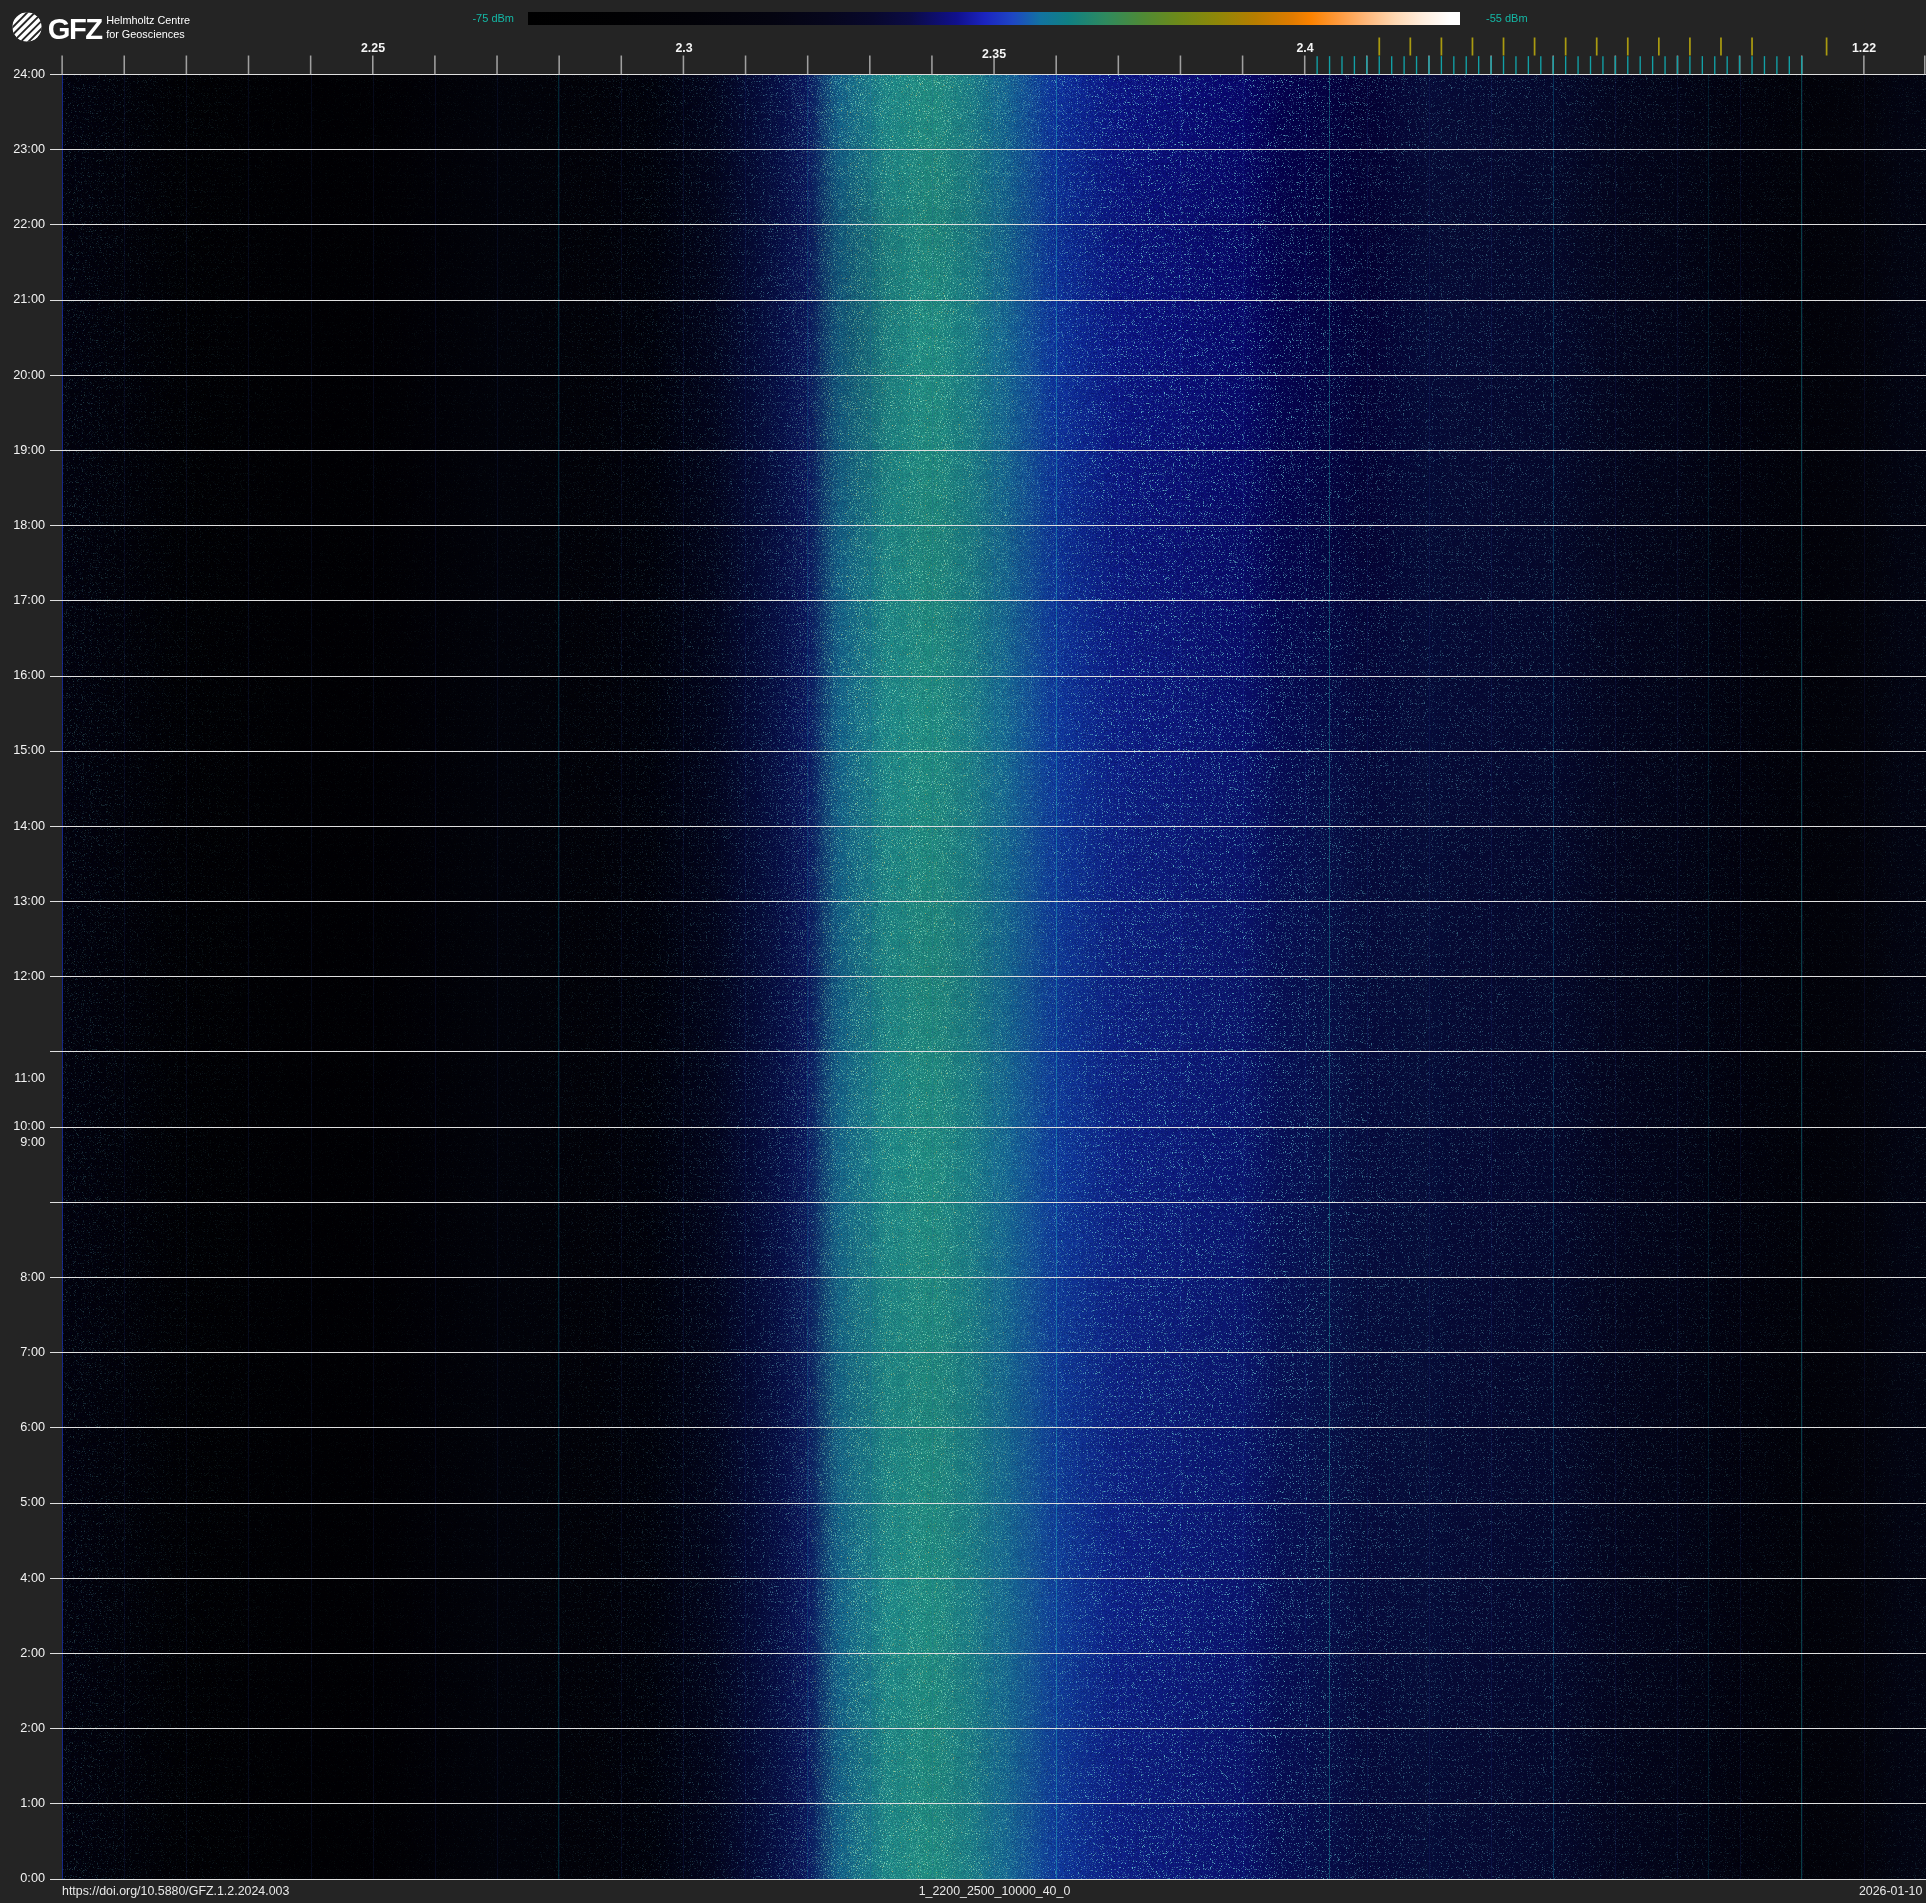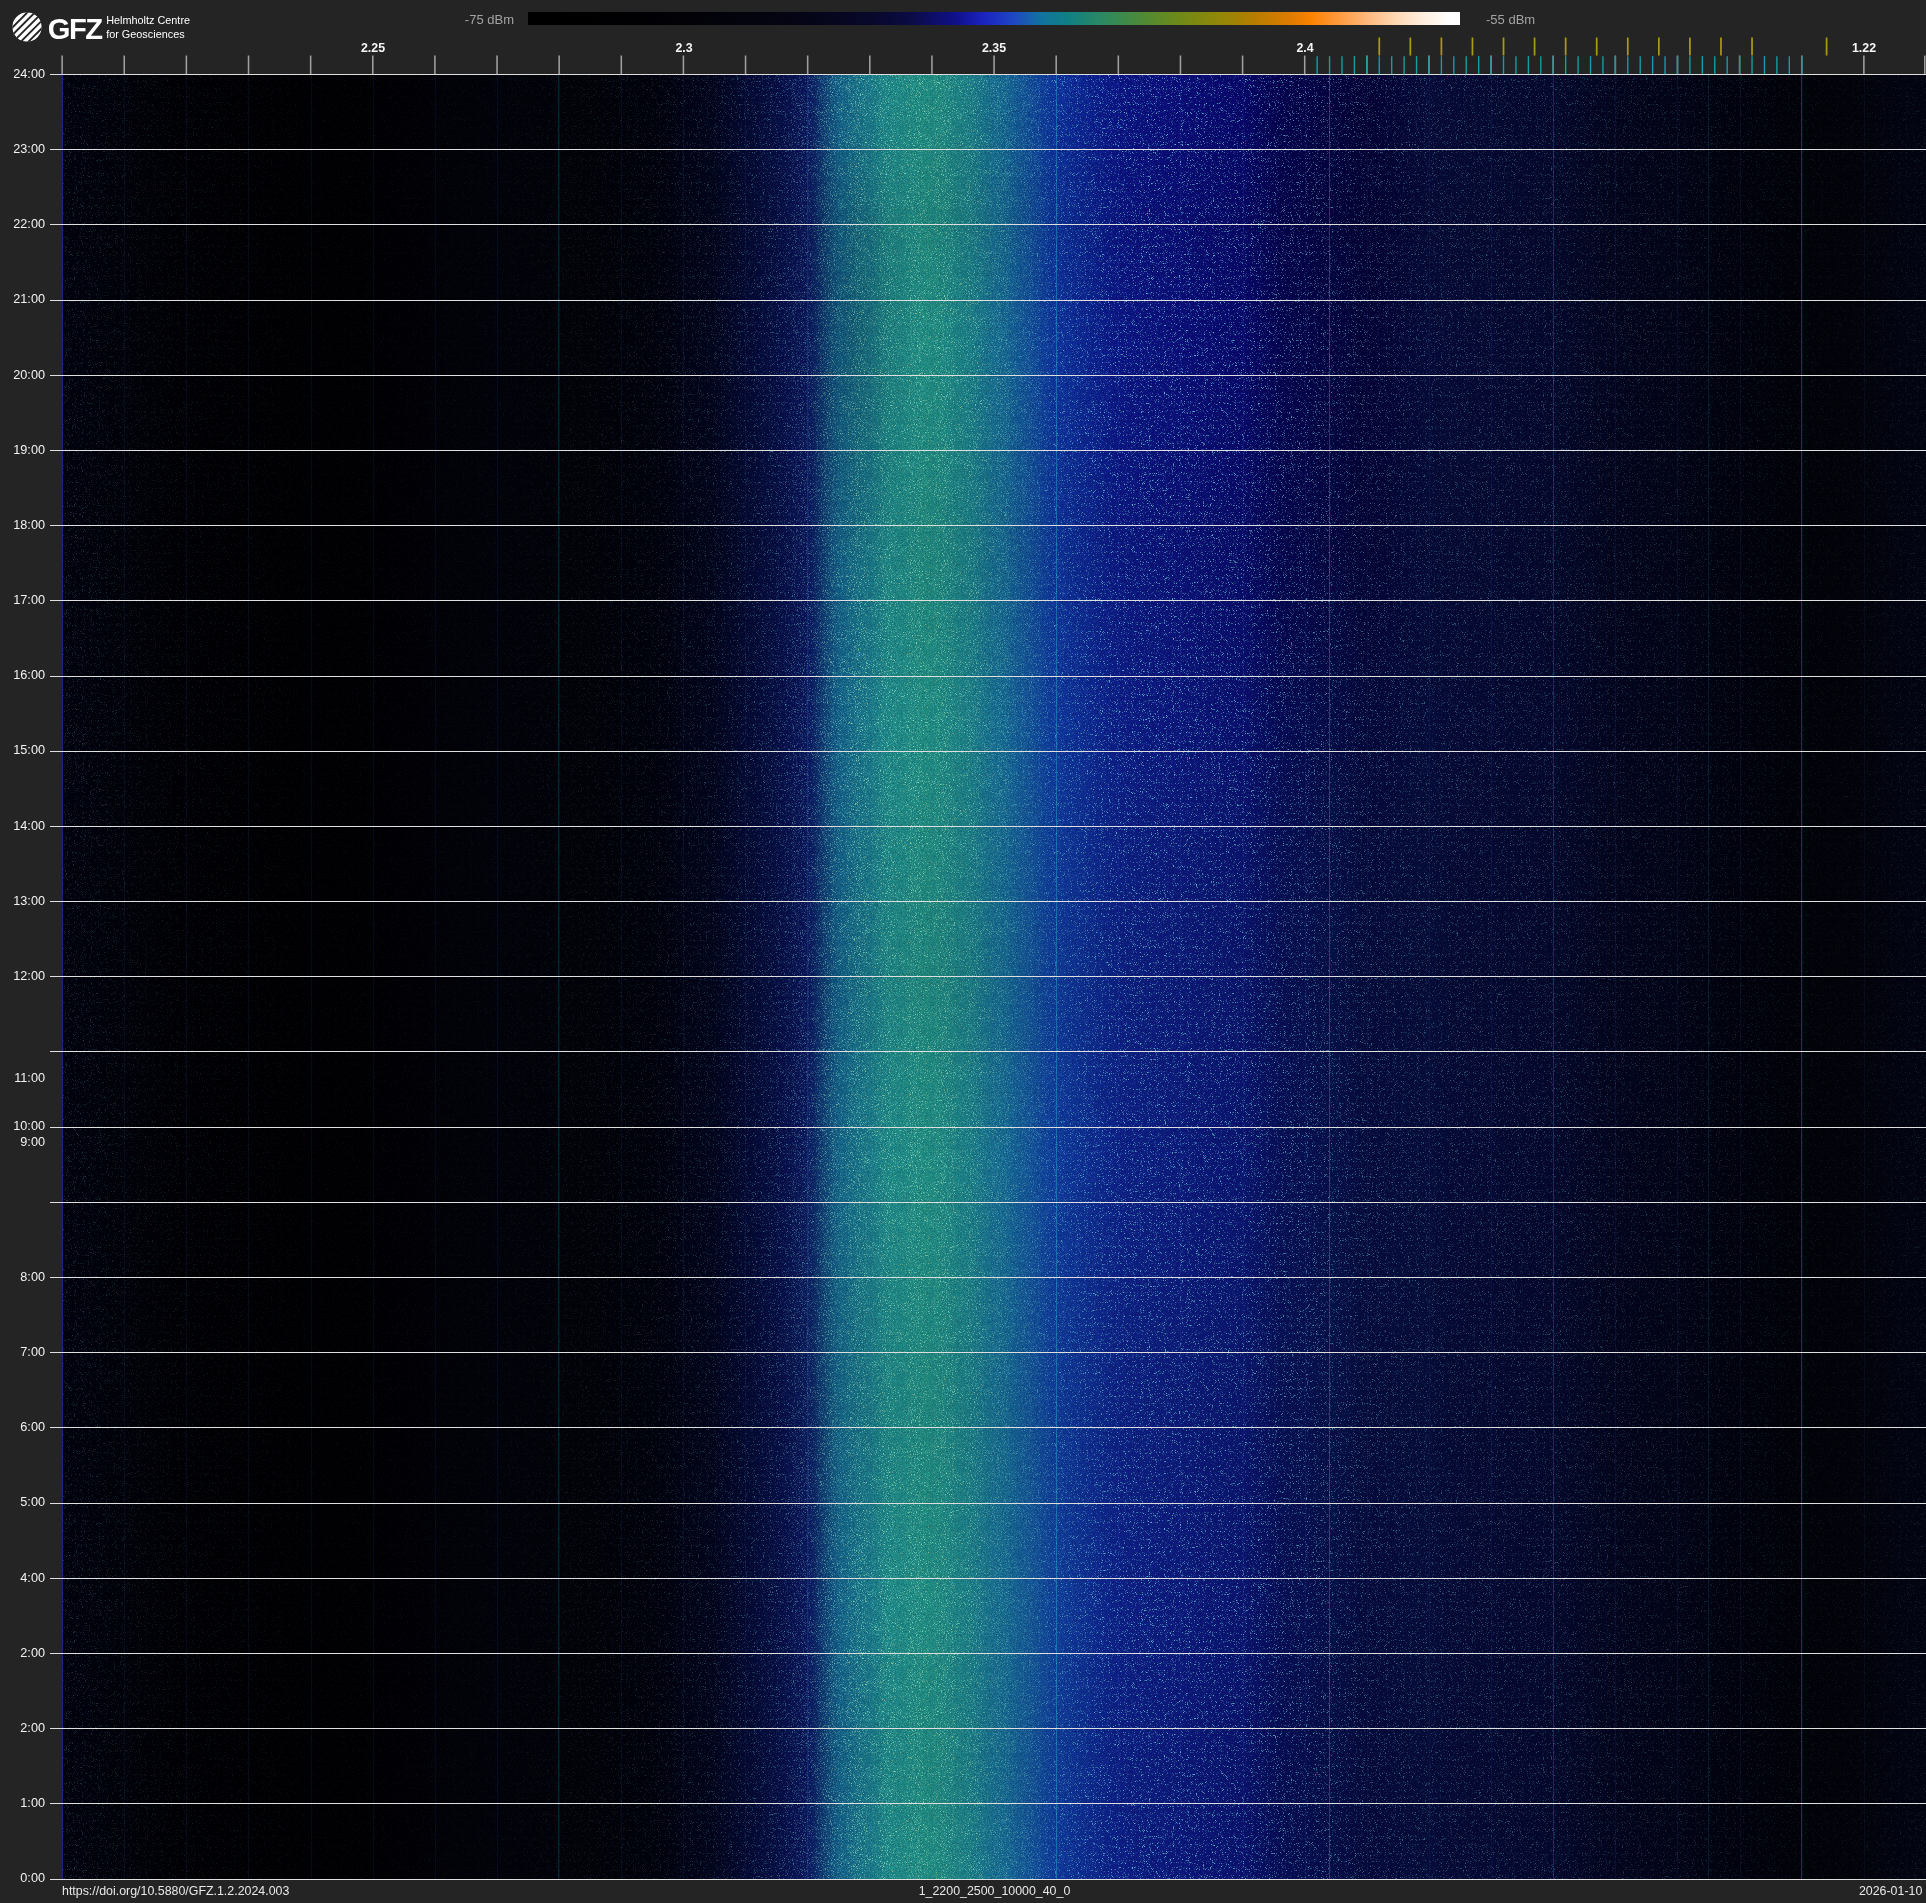--- a/index.html
+++ b/index.html
@@ -6,21 +6,21 @@
 font-family:"Liberation Sans",sans-serif;position:relative}
 .abs{position:absolute}
 .plot{position:absolute;left:62px;top:75px;width:1864px;height:1805px;
 background:linear-gradient(90deg,#02020b 18.6px,#010103 124px,#010003 311px,#020309 435px,#020207 528px,#01020a 590px,#03051b 652px,#060d42 715px,#0a155c 746px,#13648a 777px,#1d8a88 826px,#208f80 870px,#1b8086 907px,#156894 944px,#0e33a1 994px,#0d1689 1056px,#0c0e7c 1118px,#09076c 1181px,#06014f 1218px,#050133 1305px,#070b36 1367px,#060930 1429px,#05082a 1491px,#04051c 1553px,#030415 1615px,#02020c 1678px,#020208 1740px,#03030a 1802px,#030410 1839px);}
 .vline{position:absolute;top:0;height:100%}
 .hline{position:absolute;left:50px;width:1876px;height:1.2px;background:#dfdfdf}
 .tlab{position:absolute;left:0;width:45px;text-align:right;font-size:12.7px;
 color:#f2f2f2;line-height:13.7px;transform:translateZ(0)}
 .flab{position:absolute;font-size:12.4px;font-weight:bold;color:#f5f5f5;
 text-align:center;width:50px;transform:translateZ(0)}
-.cblab{position:absolute;font-size:13px;color:#a3a3a3;transform:translateZ(0)}
+.cblab{position:absolute;font-size:11px;color:#14b8a6;transform:translateZ(0)}
 .ftr{position:absolute;font-size:12.4px;color:#e8e8e8;transform:translateZ(0)}
 </style></head><body>
 <div class="plot">
     <svg width="1864" height="1805" style="position:absolute;left:0;top:0" viewBox="0 0 3000 2905">
 <defs>
 <filter id="fD" x="0%" y="0%" width="100%" height="100%">
 <feTurbulence type="fractalNoise" baseFrequency="0.8" numOctaves="2" seed="21" stitchTiles="stitch"></feTurbulence>
 <feColorMatrix type="matrix" values="0 0 0 0 0.0  0 0 0 0 0.0  0 0 0 0 0.06  3.6 0 0 0 -1.7"></feColorMatrix>
 </filter>
 <filter id="fB" x="0%" y="0%" width="100%" height="100%">
@@ -266,21 +266,21 @@
     <line x1="2570" y1="60" x2="2570" y2="89" stroke="#a99a10" stroke-width="2.8"></line>
     <line x1="2620" y1="60" x2="2620" y2="89" stroke="#a99a10" stroke-width="2.8"></line>
     <line x1="2670" y1="60" x2="2670" y2="89" stroke="#a99a10" stroke-width="2.8"></line>
     <line x1="2720" y1="60" x2="2720" y2="89" stroke="#a99a10" stroke-width="2.8"></line>
     <line x1="2770" y1="60" x2="2770" y2="89" stroke="#a99a10" stroke-width="2.8"></line>
     <line x1="2820" y1="60" x2="2820" y2="89" stroke="#a99a10" stroke-width="2.8"></line>
     <line x1="2940" y1="60" x2="2940" y2="89" stroke="#a99a10" stroke-width="2.8"></line>
   </svg>
 <div class="flab" style="left:348px;top:41px">2.25</div>
 <div class="flab" style="left:659px;top:41px">2.3</div>
-<div class="flab" style="left:969px;top:41px">2.35</div>
+<div class="flab" style="left:969px;top:47px">2.35</div>
 <div class="flab" style="left:1280px;top:41px">2.4</div>
 <div class="flab" style="left:1839px;top:41px">1.22</div>
 <div class="abs" style="left:528px;top:12.4px;width:932px;height:13px;
 background:linear-gradient(90deg,
  #000000 0%,#010103 10%,#020208 18%,#040410 26%,#06061c 32%,#08082c 37%,#0b0b44 41%,#10108c 46%,#1b24c0 49%,#1e46c4 52%,#1273a0 55%,#108083 58%,#2f8a5e 62%,#4f8a35 66%,#6f8a18 70%,#8f8708 74%,#b67d00 78%,#e07b00 82%,#fb8200 84%,#fe9a3e 87%,#feb87c 90%,#fed7b2 93%,#ffeede 96%,#ffffff 99%)"></div>
 <div class="cblab" style="left:390px;top:11.8px;width:124px;text-align:right">-75&nbsp;dBm</div>
 <div class="cblab" style="left:1486px;top:11.8px">-55&nbsp;dBm</div>
 <svg class="abs" style="left:0;top:0" width="298" height="56" viewBox="0 0 480 90">
 <defs>
       <clipPath id="lc">

